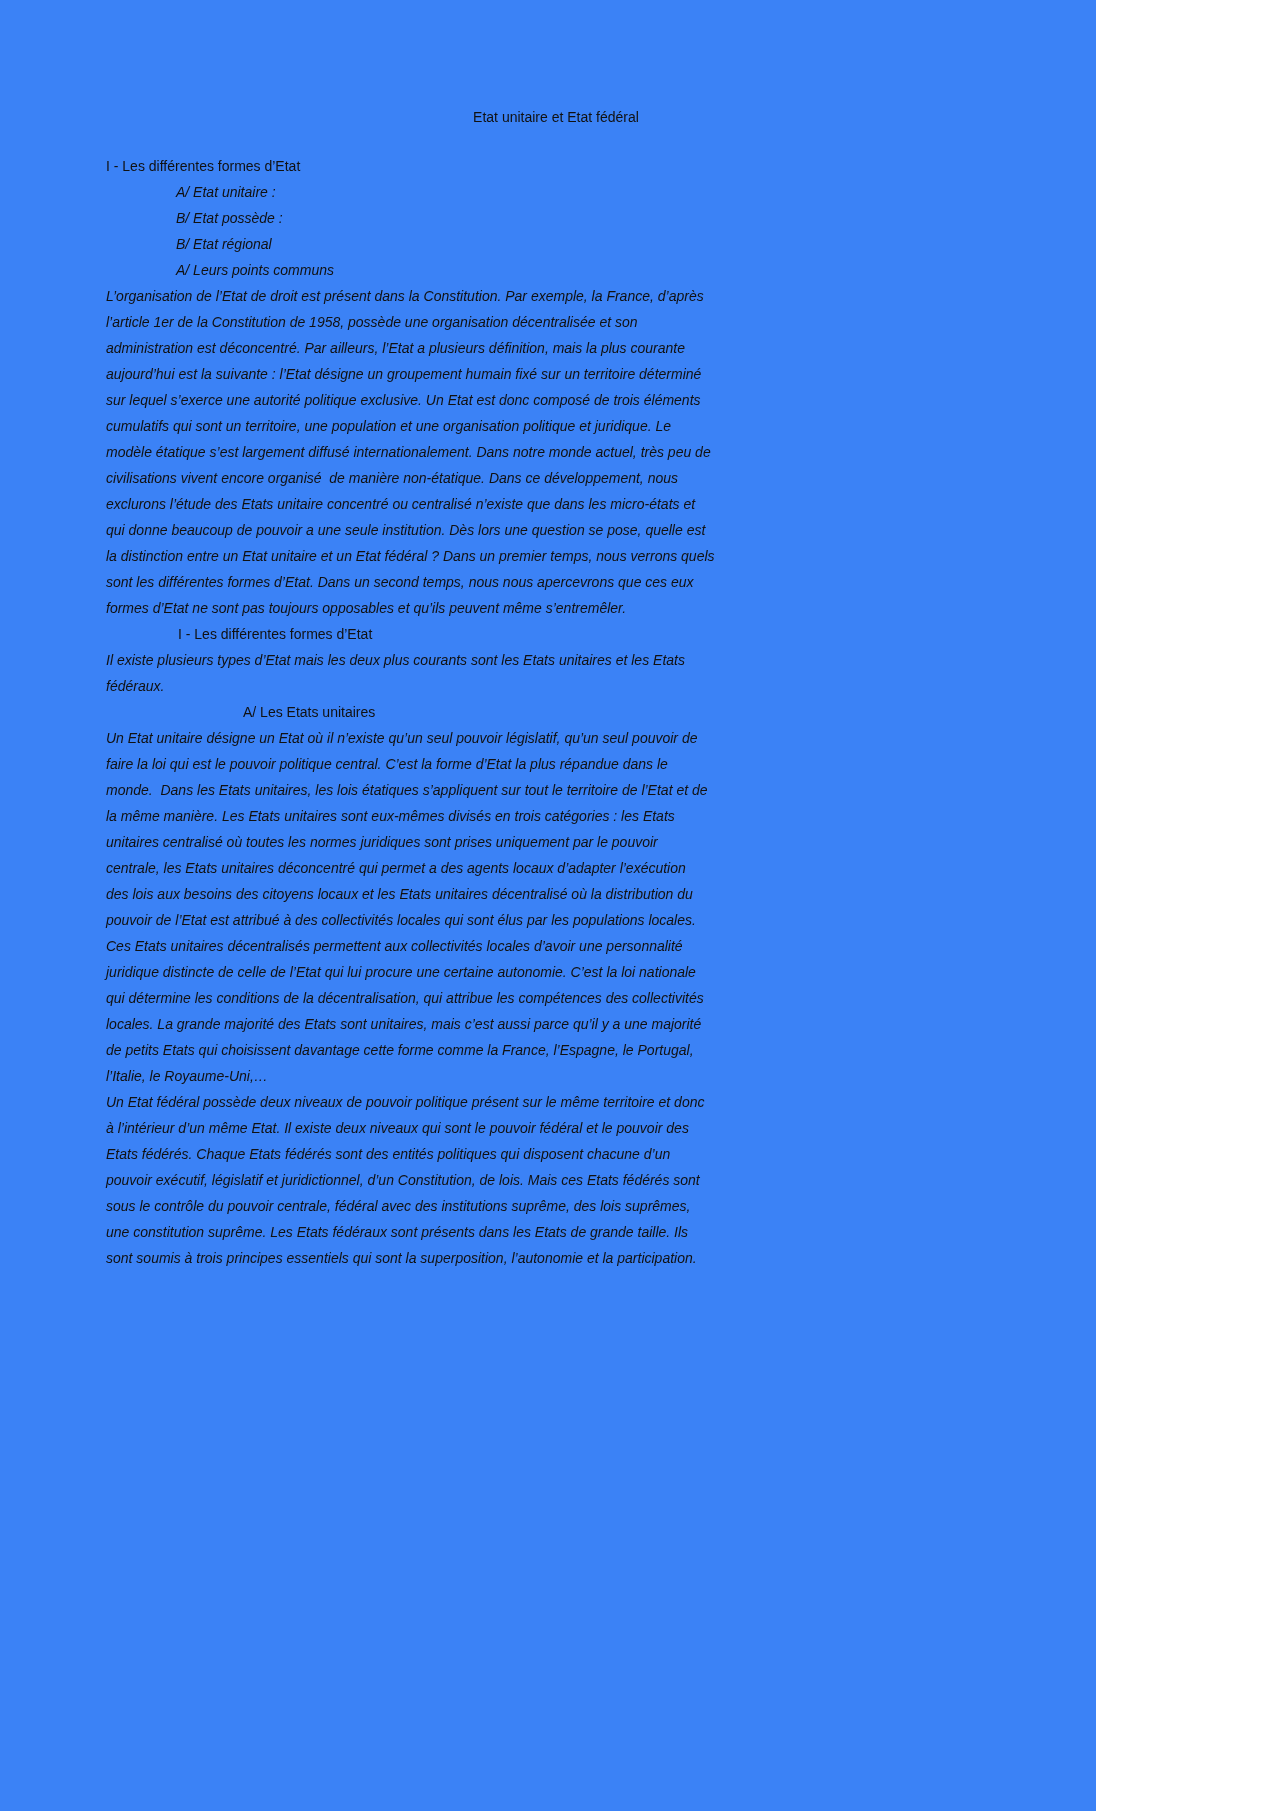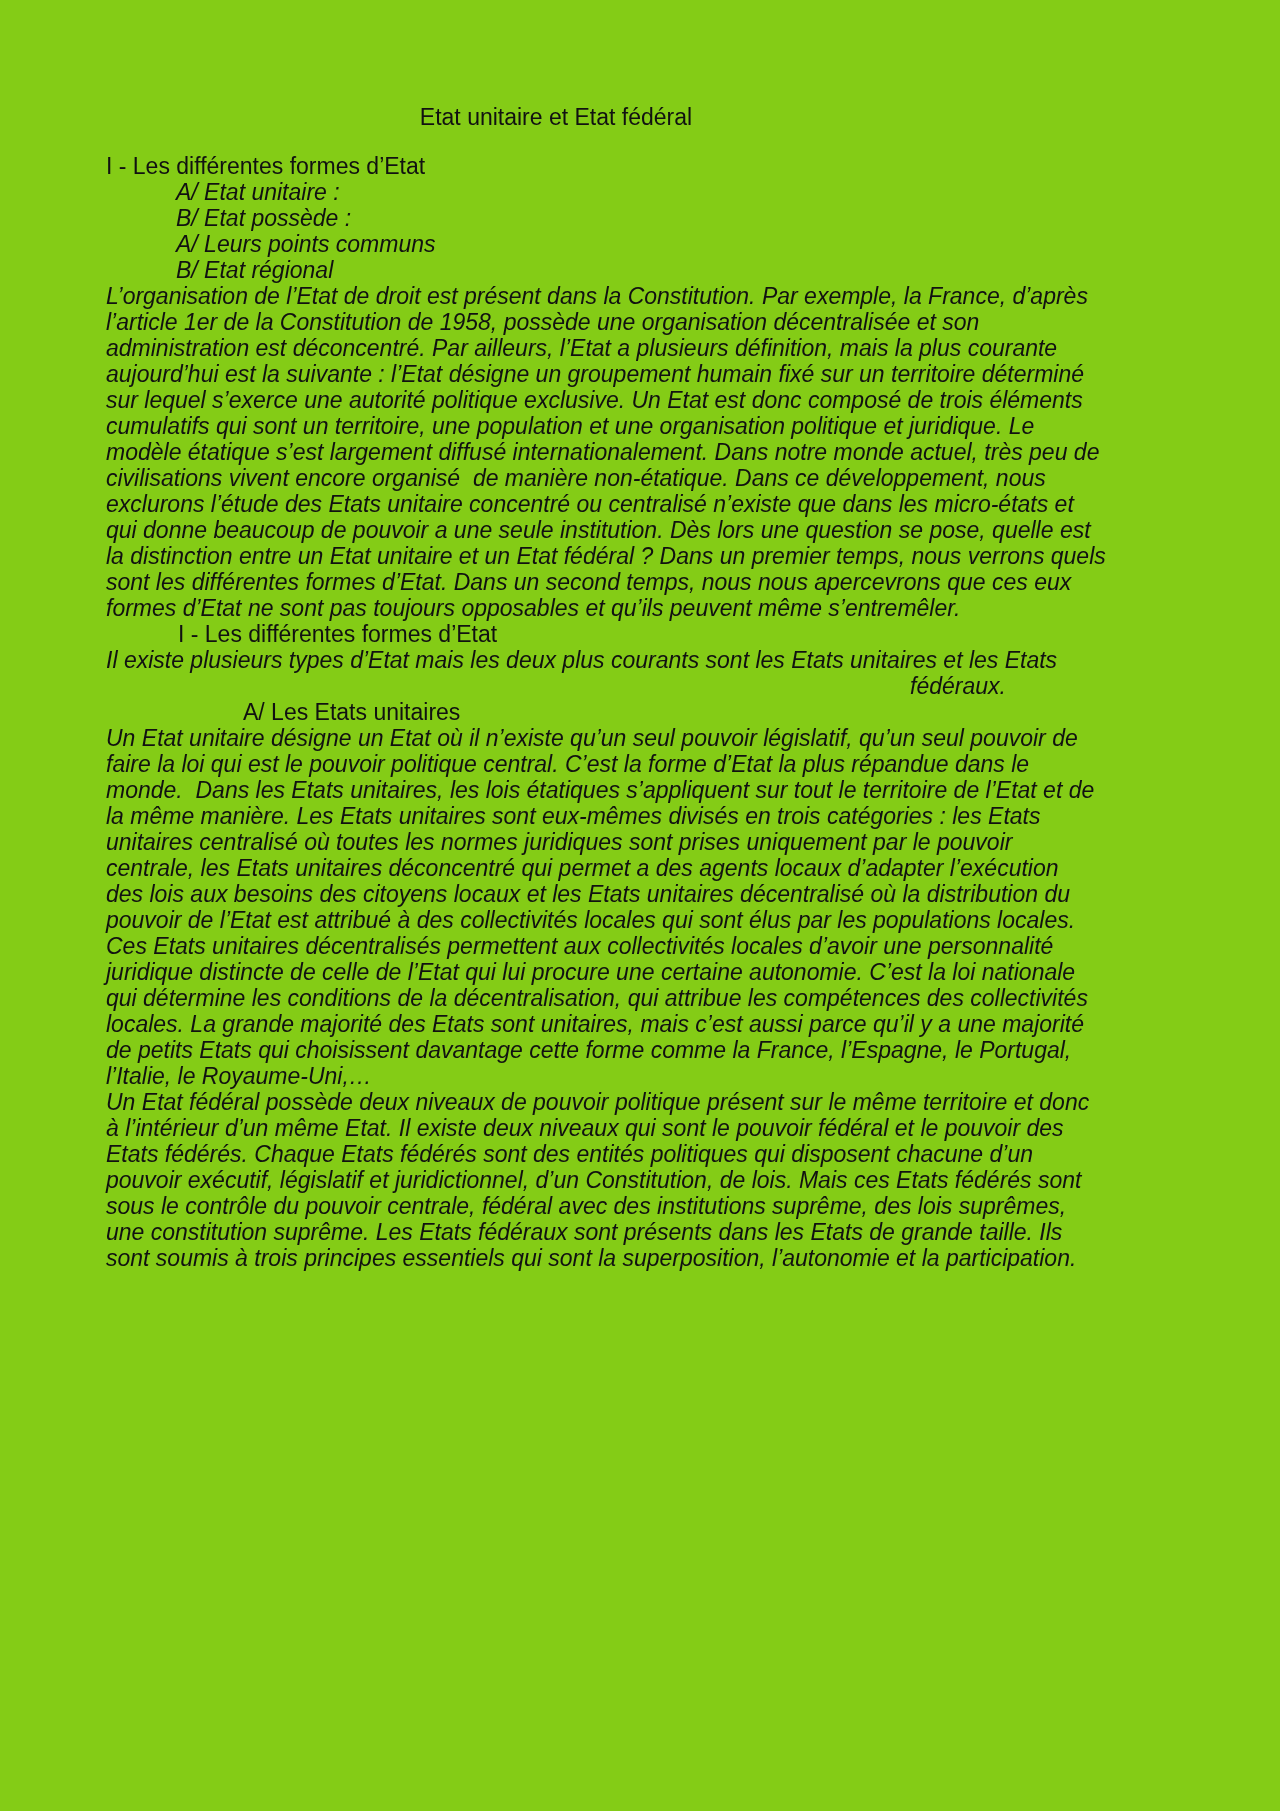--- a/index.html
+++ b/index.html
@@ -2,65 +2,65 @@
 <html><head>
 <meta charset="utf-8">
 <style>
   html, body {
     margin: 0;
     padding: 0;
     background: #ffffff;
   }
   .page {
     position: relative;
-    width: 1280px;
+    width: 1096px;
     height: 1811px;
     box-sizing: border-box;
     padding: 104px 0 0 106px;
-    background: #84cc16;
+    background: #3b82f6;
     overflow: hidden;
     font-family: "Liberation Sans", "DejaVu Sans", sans-serif;
-    font-size: 23px;
+    font-size: 14px;
     line-height: 26px;
     color: #111111;
   }
   .col { width: 900px; }
   .page p { margin: 0; }
   .pre { white-space: pre; font-style: italic; }
   .center { text-align: center; }
 
   .doc-question { margin-top: 15px; }
   .outline      { margin-top: 23px; }
   .ind1         { padding-left: 70px; font-style: italic; }
   .gap12        { margin-top: 12px; }
   .gap21        { margin-top: 21px; }
 
   .intro-para   { margin-top: 109px; }
   .heading1     { margin-top: 28px; padding-left: 72px; }
-  .section-intro{ margin-top: 25px; text-align: right; }
+  .section-intro{ margin-top: 25px; }
   .heading2a    { margin-top: 22px; padding-left: 137px; }
   .para-a       { margin-top: 29px; }
   .heading2b    { margin-top: 21px; padding-left: 137px; }
   .para-b       { margin-top: 27px; }
 </style>
 </head>
 <body>
 
 <div class="page">
   <div class="col">
 
     <p class="center">Etat unitaire et Etat fédéral</p>
 
 
     <div class="outline">
       <p>I - Les différentes formes d’Etat</p>
       <p class="ind1">A/ Etat unitaire :</p>
       <p class="ind1 gap12">B/ Etat possède :</p>
+      <p class="ind1 gap12">B/ Etat régional</p>
       <p class="ind1">A/ Leurs points communs</p>
-      <p class="ind1 gap12">B/ Etat régional</p>
     </div>
 
     <p class="pre intro-para">L’organisation de l’Etat de droit est présent dans la Constitution. Par exemple, la France, d’après
 l’article 1er de la Constitution de 1958, possède une organisation décentralisée et son
 administration est déconcentré. Par ailleurs, l’Etat a plusieurs définition, mais la plus courante
 aujourd’hui est la suivante : l’Etat désigne un groupement humain fixé sur un territoire déterminé
 sur lequel s’exerce une autorité politique exclusive. Un Etat est donc composé de trois éléments
 cumulatifs qui sont un territoire, une population et une organisation politique et juridique. Le
 modèle étatique s’est largement diffusé internationalement. Dans notre monde actuel, très peu de
 civilisations vivent encore organisé  de manière non-étatique. Dans ce développement, nous

